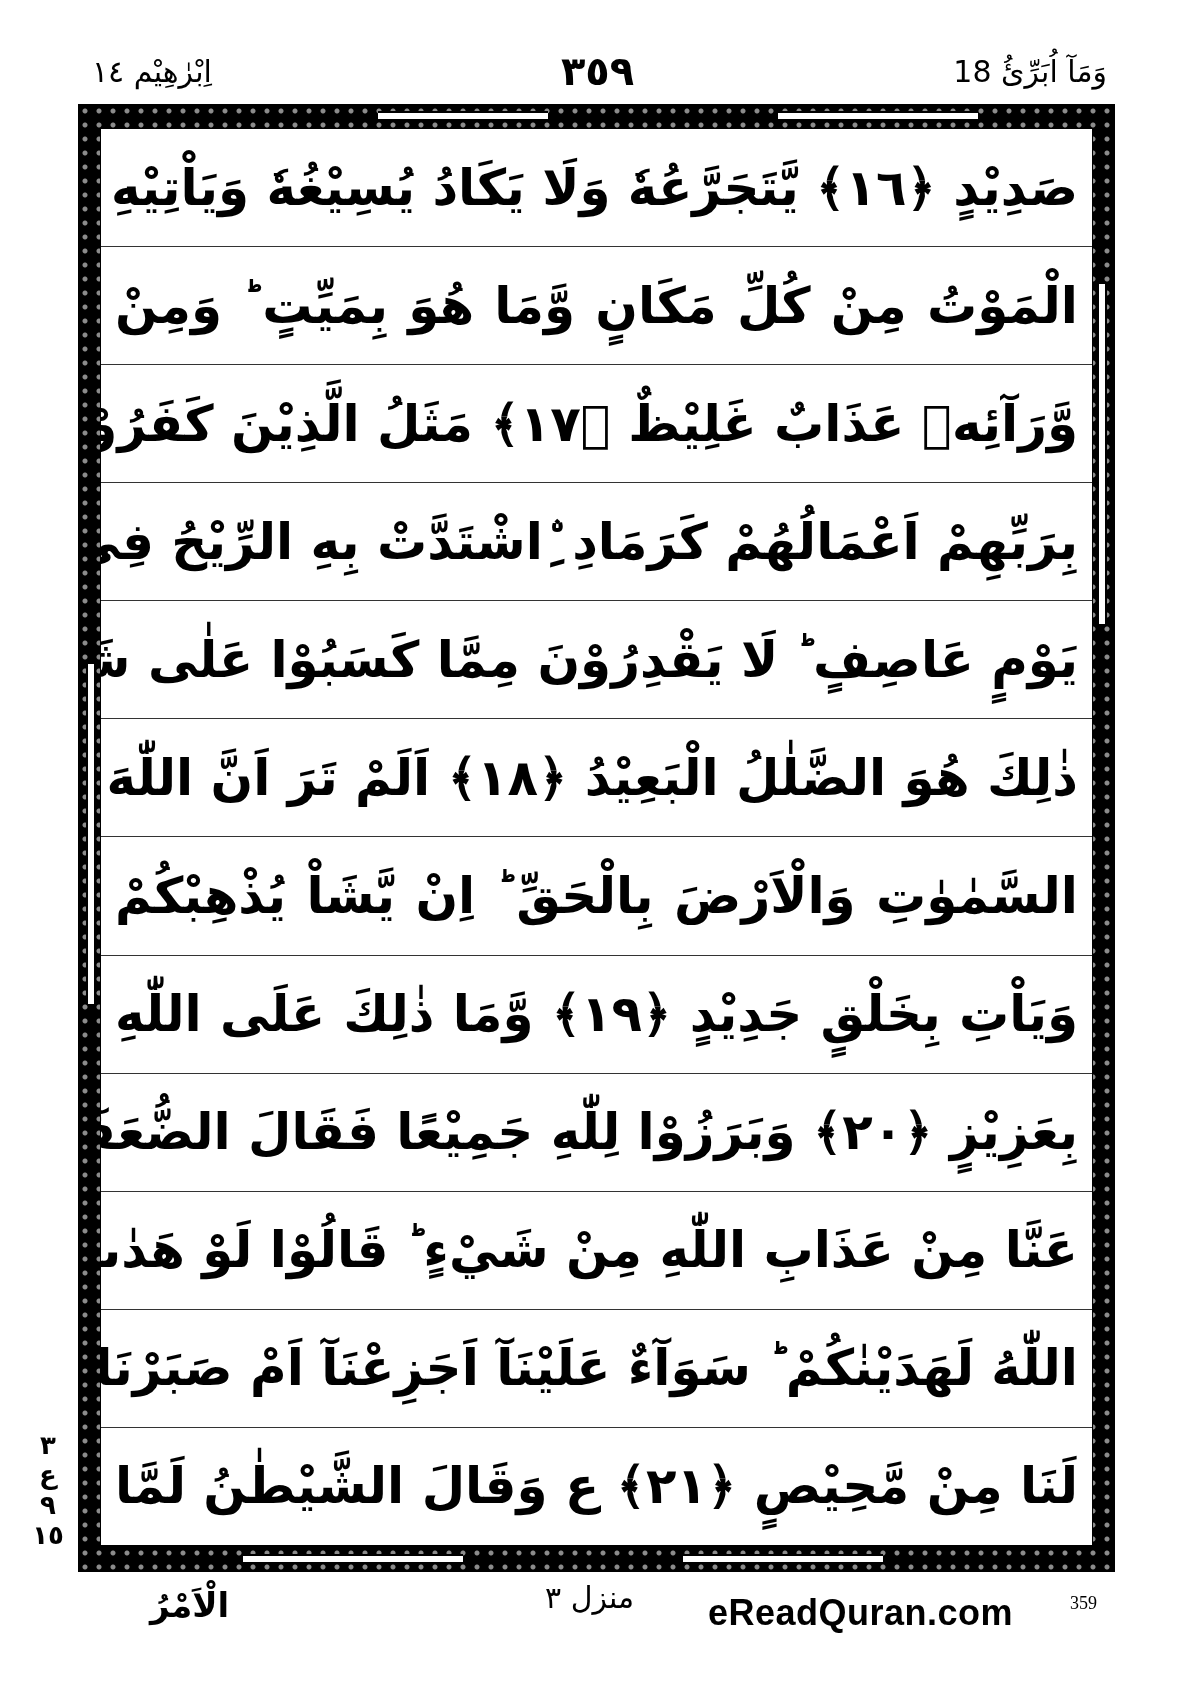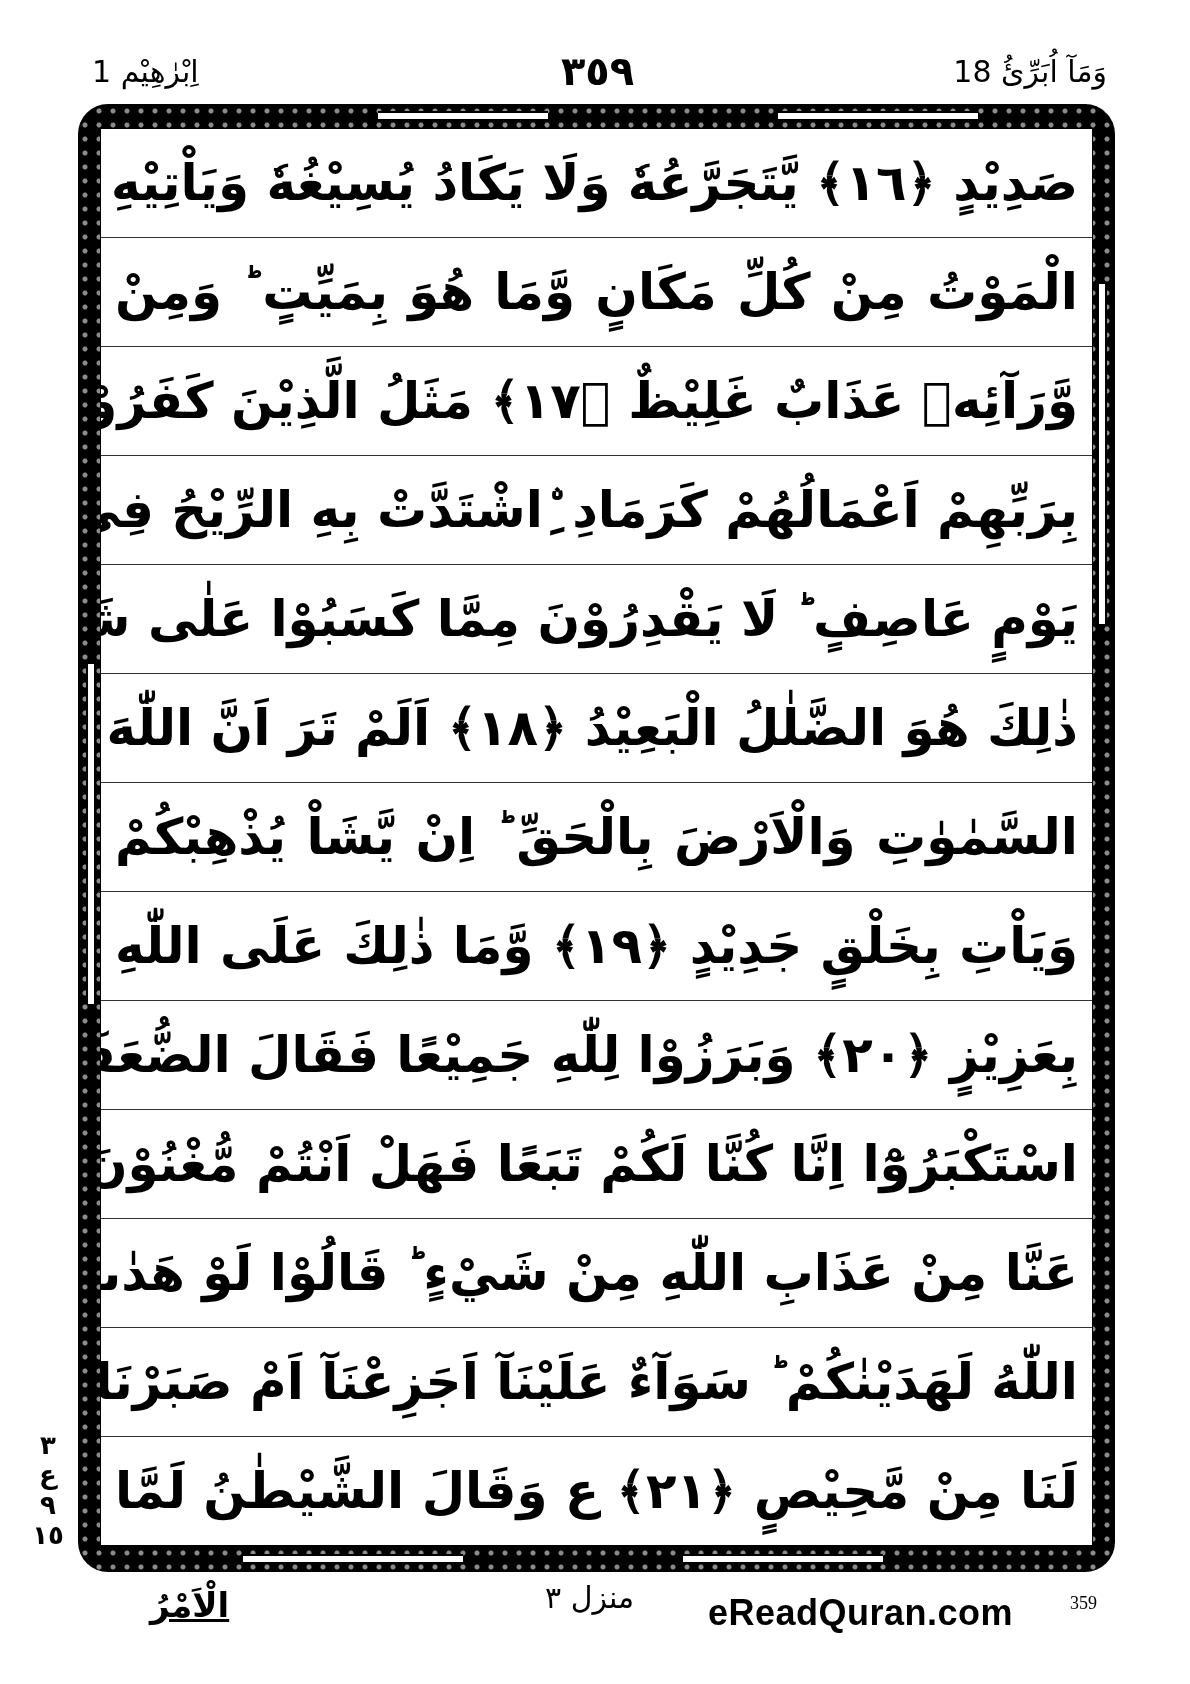--- a/index.html
+++ b/index.html
@@ -7,21 +7,21 @@
     width:1190px; height:1684px; background:#ffffff; position:relative; overflow:hidden;
     font-family:"DejaVu Sans", sans-serif; color:#000;
   }
   .header { position:absolute; top:48px; left:80px; width:1035px; height:50px; }
   .hdr-left { position:absolute; left:12px; top:6px; font-size:30px; font-family:"DejaVu Sans", sans-serif; direction:rtl; }
   .hdr-center { position:absolute; left:0; right:0; top:0; text-align:center; font-size:40px; font-weight:bold; font-family:"DejaVu Sans", sans-serif; }
   .hdr-right { position:absolute; right:8px; top:6px; font-size:30px; direction:rtl; font-family:"DejaVu Sans", sans-serif; }
 
   .frame {
     position:absolute; left:78px; top:104px; width:1037px; height:1468px;
-    background:#000; box-sizing:border-box;border-radius:30px;
+    background:#000; box-sizing:border-box;
   }
   .frame-orn {
     position:absolute; inset:0;
     background:
       radial-gradient(circle at 50% 50%, #fff 2px, transparent 3px) 0 0/14px 14px;
     opacity:.55;
   }
   .frame-bar {
     position:absolute; height:6px; background:#fff; border-top:2px solid #000; border-bottom:2px solid #000;
   }
@@ -36,30 +36,30 @@
     font-family:"DejaVu Sans", sans-serif; font-size:50px; font-weight:bold;
     white-space:nowrap; overflow:hidden; padding:0 14px; letter-spacing:0;
   }
   .line:last-child { border-bottom:none; }
   .line-text { display:inline-block; text-align:justify; width:100%; text-align-last:justify; }
 
   .ruku {
     position:absolute; left:28px; top:1430px; width:40px; text-align:center;
     font-size:26px; line-height:30px; font-weight:bold;
   }
-  .footer-left { position:absolute; left:150px; top:1585px; font-size:34px; font-weight:bold; direction:rtl;text-decoration:underline; }
+  .footer-left { position:absolute; left:150px; top:1585px; font-size:34px; font-weight:bold; direction:rtl; }
   .footer-manzil { position:absolute; left:545px; top:1580px; font-size:30px; direction:rtl; }
   .footer-brand { position:absolute; left:708px; top:1592px; font-family:"Liberation Sans", sans-serif; font-size:36px; font-weight:bold; letter-spacing:0.5px; }
   .footer-pagenum { position:absolute; left:1070px; top:1593px; font-family:"Liberation Serif", serif; font-size:18px; }
 </style>
 </head>
 <body>
 
 <div class="header">
-  <span class="hdr-left">اِبْرٰهِيْم 1</span>
+  <span class="hdr-left">اِبْرٰهِيْم ١٤</span>
   <div class="hdr-center">٣٥٩</div>
   <span class="hdr-right">وَمَآ اُبَرِّئُ 18</span>
 </div>
 
 <div class="frame">
   <div class="frame-orn"></div>
   <div class="frame-bar" style="left:300px; width:170px; top:7px;"></div>
   <div class="frame-bar" style="left:700px; width:200px; top:7px;"></div>
   <div class="frame-bar" style="left:165px; width:220px; bottom:8px;"></div>
   <div class="frame-bar" style="left:605px; width:200px; bottom:8px;"></div>
@@ -88,23 +88,20 @@
     <div class="line">
         <span class="line-text">السَّمٰوٰتِ وَالْاَرْضَ بِالْحَقِّ ؕ اِنْ يَّشَاْ يُذْهِبْكُمْ</span>
       </div>
     <div class="line">
         <span class="line-text">وَيَاْتِ بِخَلْقٍ جَدِيْدٍ ﴿١٩﴾ وَّمَا ذٰلِكَ عَلَى اللّٰهِ</span>
       </div>
     <div class="line">
         <span class="line-text">بِعَزِيْزٍ ﴿٢٠﴾ وَبَرَزُوْا لِلّٰهِ جَمِيْعًا فَقَالَ الضُّعَفٰٓؤُا لِلَّذِيْنَ</span>
       </div>
     <div class="line">
-        <span class="line-text">اسْتَكْبَرُوْٓا اِنَّا كُنَّا لَكُمْ تَبَعًا فَهَلْ اَنْتُمْ مُّغْنُوْنَ</span>
-      </div>
-    <div class="line">
         <span class="line-text">عَنَّا مِنْ عَذَابِ اللّٰهِ مِنْ شَيْءٍ ؕ قَالُوْا لَوْ هَدٰىنَا</span>
       </div>
     <div class="line">
         <span class="line-text">اللّٰهُ لَهَدَيْنٰكُمْ ؕ سَوَآءٌ عَلَيْنَآ اَجَزِعْنَآ اَمْ صَبَرْنَا مَا</span>
       </div>
     <div class="line">
         <span class="line-text">لَنَا مِنْ مَّحِيْصٍ ﴿٢١﴾ ع وَقَالَ الشَّيْطٰنُ لَمَّا قُضِيَ</span>
       </div>
   </div>
 </div>

